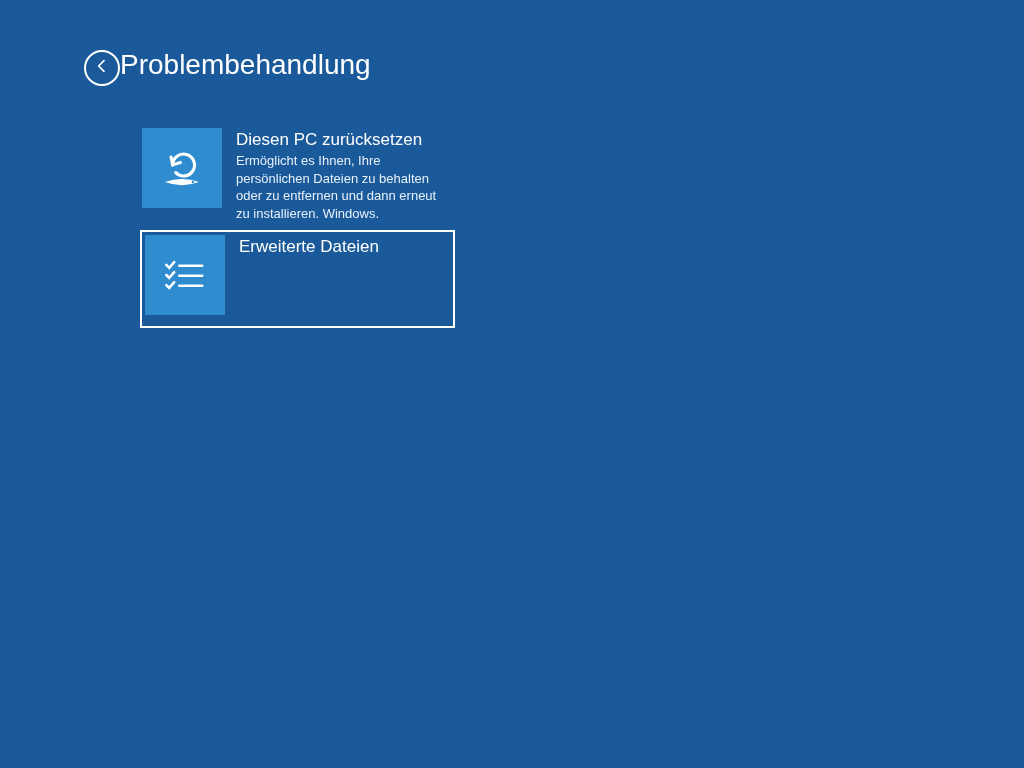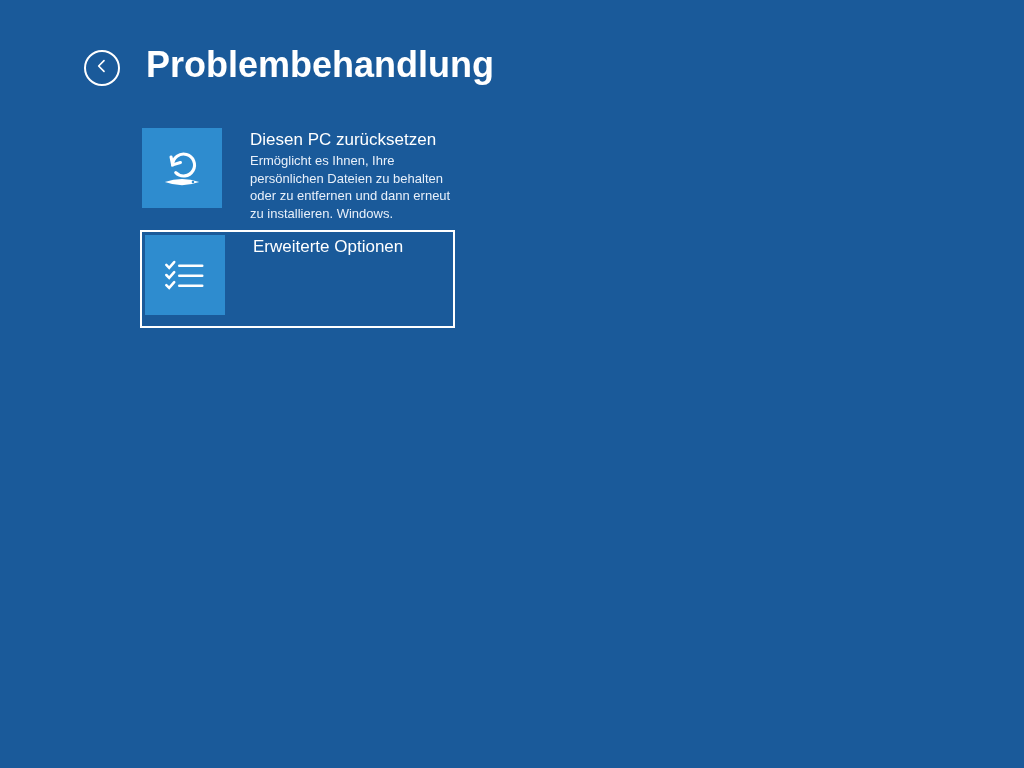--- a/index.html
+++ b/index.html
@@ -30,23 +30,22 @@
     justify-content: center;
     cursor: pointer;
     flex-shrink: 0;
     margin-top: 6px;
   }
   .back-btn svg {
     width: 16px;
     height: 16px;
   }
   .page-title {
-    font-size: 36px;
-    font-weight: 700;
-    margin-left: 26px;
+    font-size: 28px;
+    font-weight: 400;
     letter-spacing: 0px;
     line-height: 1;
   }
   .options {
     position: absolute;
     top: 126px;
     left: 140px;
   }
   .option-tile {
     width: 315px;
@@ -76,21 +75,21 @@
   .option-tile:not(.selected) .tile-icon {
     margin-top: 0;
     margin-left: 0;
   }
   .option-tile.selected .tile-icon {
     width: 80px;
     height: 80px;
     margin: 0;
   }
   .tile-text {
-    padding-left: 28px;
+    padding-left: 14px;
     padding-top: 2px;
     flex: 1;
   }
   .tile-title {
     font-size: 17px;
     font-weight: 400;
     line-height: 1.2;
     margin-bottom: 2px;
   }
   .tile-desc {
@@ -143,18 +142,18 @@
           <polyline points="6,10 10,14 17,6"></polyline>
           <line x1="24" y1="11" x2="56" y2="11"></line>
           <polyline points="6,24 10,28 17,20"></polyline>
           <line x1="24" y1="25" x2="56" y2="25"></line>
           <polyline points="6,38 10,42 17,34"></polyline>
           <line x1="24" y1="39" x2="56" y2="39"></line>
         </g>
       </svg>
     </div>
     <div class="tile-text">
-      <div class="tile-title">Erweiterte Optionen</div>
+      <div class="tile-title">Erweiterte Dateien</div>
       <div class="tile-desc"></div>
     </div>
   </div>
 
 </div>
 
 </body></html>

